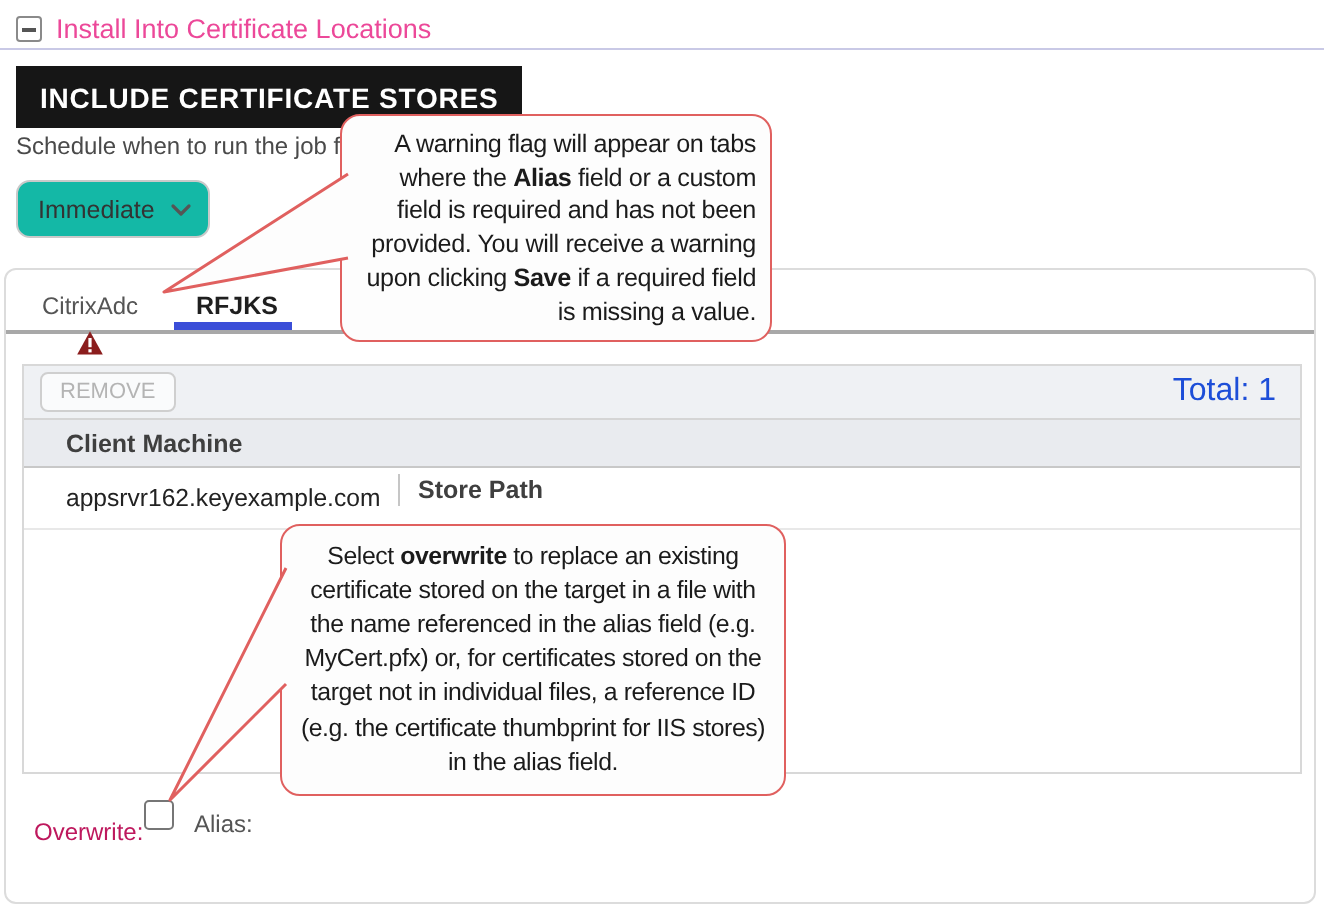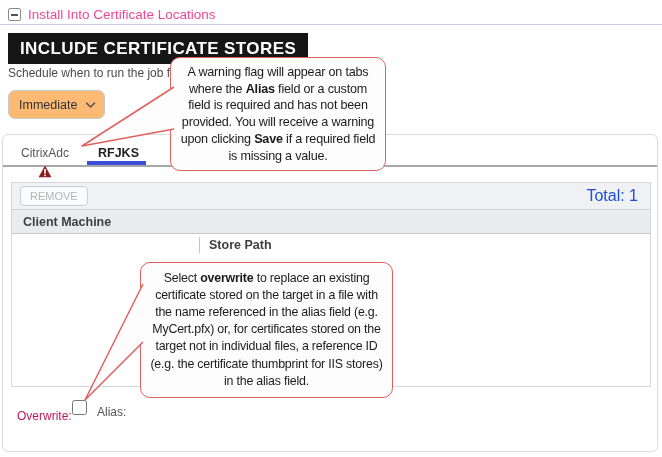--- a/index.html
+++ b/index.html
@@ -8,27 +8,27 @@
   #app { position:relative; width:662px; height:457px; background:#fff; overflow:hidden; }
 
   
   .section-header { position:absolute; left:8px; top:7px; display:flex; align-items:center; gap:7px; }
   .collapse-box { width:13px; height:13px; border:1px solid #8a8a8a; border-radius:2px; position:relative; background:#fff; }
   .collapse-box::after { content:""; position:absolute; left:2px; right:2px; top:5px; height:2px; background:#555; }
   .section-title { font-size:13.5px; color:#ec4899; }
   .title-divider { position:absolute; left:0; top:24px; width:662px; height:0; border-top:1px solid #c9c9e6; }
 
   .black-btn { position:absolute; left:8px; top:33px; height:31px; background:#161616; color:#fff;
-    font-family:"Liberation Sans", sans-serif; font-size:17px; font-weight:bold; letter-spacing:.4px;
+    font-family:"Liberation Sans", sans-serif; font-size:14px; font-weight:bold; letter-spacing:.4px;
     border:none; padding:0 12px; cursor:pointer; }
 
   .schedule-label { position:absolute; left:8px; top:66px; font-size:12px; color:#4a4a4a; white-space:nowrap; }
 
   .dropdown { position:absolute; left:8px; top:90px; width:97px; height:29px; border:1px solid #c9c9c9;
-    border-radius:7px; background:#fdba74; display:flex; align-items:center; padding:0 8px 0 10px;
+    border-radius:7px; background:#14b8a6; display:flex; align-items:center; padding:0 8px 0 10px;
     font-size:12.5px; color:#333; cursor:pointer; }
   .dropdown .dd-label { flex:1; }
 
   
   .card { position:absolute; left:2px; top:134px; width:656px; height:318px; border:1px solid #dcdcdc; border-radius:6px; background:#fff; }
 
   
   .tabstrip { position:absolute; left:0; top:0; width:100%; height:32px; border-bottom:2px solid #a8a8a8; }
   .tab { position:absolute; top:11px; font-size:12px; color:#555; cursor:pointer; display:flex; align-items:center; gap:5px; }
   .tab-inactive { left:18px;flex-direction:column; }
@@ -37,36 +37,36 @@
 
   
   .panel { position:absolute; left:8px; top:47px; width:640px; height:205px; border:1px solid #d8d8d8; background:#fff; }
   .toolbar { height:27px; background:#eff1f4; border-bottom:1px solid #d5d5d5; display:flex; align-items:center; padding:0 12px 0 8px; }
   .remove-btn { border:1px solid #cfcfcf; border-radius:4px; background:#fafbfc; color:#b4b4b4;
     font-family:"Liberation Sans", sans-serif; font-size:11px; padding:3px 9px; cursor:default; }
   .toolbar .spacer { flex:1; }
   .total-label { font-size:16px; color:#1d4ed8; }
   .thead { height:24px; background:#e9ebef; border-bottom:1px solid #c8c8c8; display:flex; align-items:center;
     font-weight:bold; font-size:12.5px; color:#3f3f3f; }
-  .col1 { width:187px; padding-left:11px; }
+  .col1 { width:187px; padding-left:21px; }
   .col2 { flex:1; padding-left:9px;margin-top:46px; }
   .thead .col2 { border-left:1px solid #c6c6c6; height:16px; display:flex; align-items:center; }
   .trow { height:31px; display:flex; align-items:center; font-size:12.3px; color:#222; border-bottom:1px solid #e8e8e8; background:#fff; }
 
   
   .overwrite-label { position:absolute; left:17px; top:409px; font-size:12px; color:#be185d; }
   .overwrite-checkbox { position:absolute; left:72px; top:400px; width:15px; height:15px; accent-color:#fff; cursor:pointer; }
   .alias-label { position:absolute; left:97px; top:405px; font-size:12px; color:#555; }
   .alias-input { position:absolute; left:123px; top:400px; width:155px; height:29px; border:1px solid #c9c9c9;
     border-radius:8px; padding:0 10px; font-family:"Liberation Sans", sans-serif; font-size:13px; color:#333; background:#fff; }
 
   
   .callout { position:absolute; z-index:20; background:#fdfdfd; border:1.5px solid #e0605f; border-radius:10px;
     color:#1b1b1b; text-align:center; letter-spacing:-0.2px; }
-  .callout-1 { left:170px; top:57px; width:216px; min-height:105px; font-size:12.6px; line-height:1.33; padding:6px 7px; }
+  .callout-1 { left:170px; top:57px; width:216px; min-height:105px; font-size:12.6px; line-height:1.33; padding:6px 7px;text-align:right; }
   .callout-2 { left:140px; top:262px; width:253px; min-height:122px; font-size:12.4px; line-height:1.38; padding:7px 8px; }
 
   .tails { position:absolute; left:0; top:0; width:662px; height:457px; z-index:30; pointer-events:none; }
 </style>
 </head>
 <body>
 
 <div id="app">
 
   <div class="section-header">
@@ -108,20 +108,24 @@
     <div class="panel">
       <div class="toolbar">
         <button class="remove-btn" aria-disabled="true">REMOVE</button>
         <span class="spacer"></span>
         <span class="total-label">Total: 1</span>
       </div>
       <div class="thead">
         <div class="col1">Client Machine</div>
         <div class="col2">Store Path</div>
       </div>
+      <div class="trow">
+        <div class="col1">appsrvr162.keyexample.com</div>
+        <div class="col2">/opt/jks/newstore1.jks</div>
+      </div>
     </div>
   </div>
 
   <span class="overwrite-label">Overwrite:</span>
   <input type="checkbox" class="overwrite-checkbox" style="">
   <span class="alias-label">Alias:</span>
 
   <div class="callout callout-1"><span>A warning flag will appear on tabs where the </span><span style="font-weight: 700;">Alias</span><span> field or a custom field is required and has not been provided.  You will receive a warning upon clicking </span><span style="font-weight: 700;">Save</span><span> if a required field is missing a value.</span></div>
   <div class="callout callout-2"><span>Select </span><span style="font-weight: 700;">overwrite</span><span> to replace an existing certificate stored on the target in a file with the name referenced in the alias field (e.g. MyCert.pfx) or, for certificates stored on the target not in individual files, a reference ID (e.g. the certificate thumbprint for IIS stores) in the alias field.</span></div>
 

